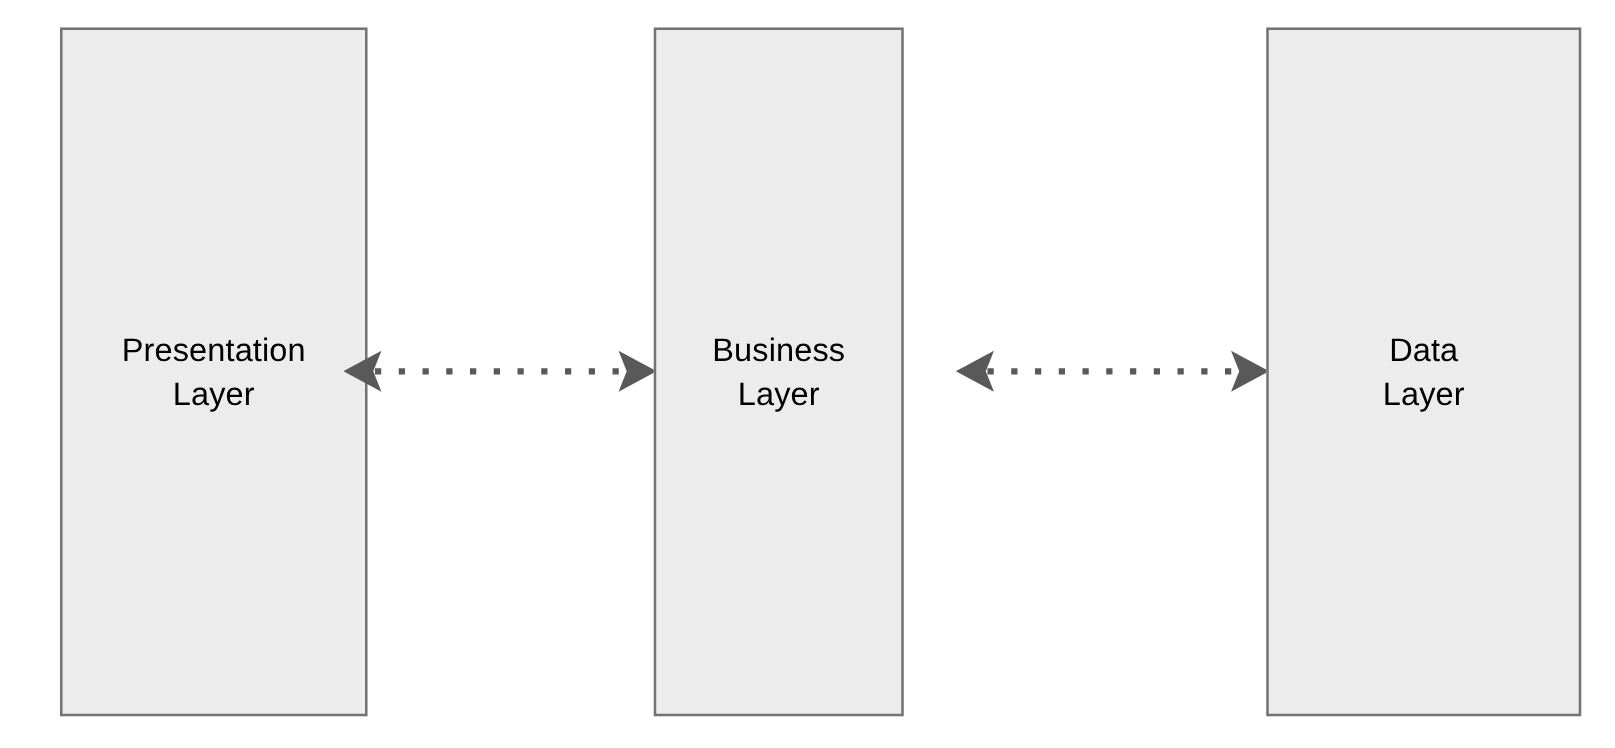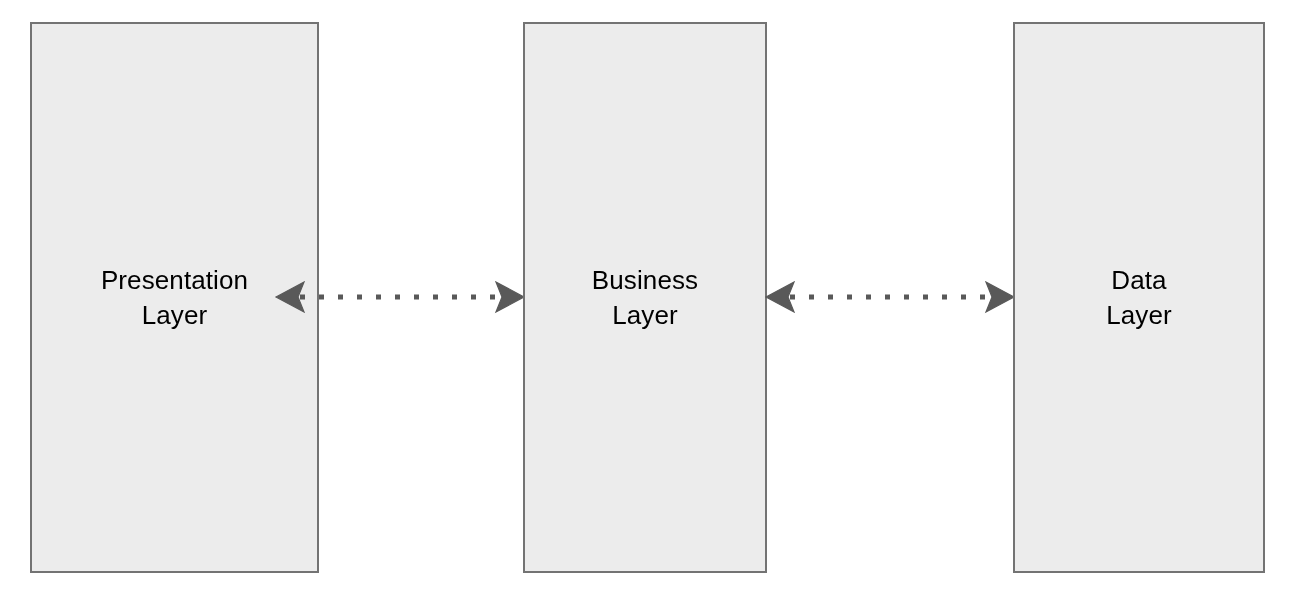--- a/index.html
+++ b/index.html
@@ -29,22 +29,22 @@
   }
   .layer-label {
     font-family: "Liberation Sans", sans-serif;
     font-size: 26px;
     line-height: 1.32;
     color: #000000;
     text-align: center;
     white-space: pre-line;
     letter-spacing: 0.1px;
   }
-  #box-presentation { left: 30px;   top: 22px; width: 289px; height: 551px; }
-  #box-business     { left: 523px;  top: 22px; width: 244px; height: 551px; }
+  #box-presentation { left: 48px;   top: 22px; width: 246px; height: 551px; }
+  #box-business     { left: 523px;  top: 22px; width: 200px; height: 551px; }
   #box-data         { left: 1013px; top: 22px; width: 252px; height: 551px; }
 
   .connector {
     position: absolute;
     top: 273px;
     height: 48px;
   }
   #connector-presentation-business { left: 272px; width: 256px; }
   #connector-business-data         { left: 762px; width: 256px; }
 

